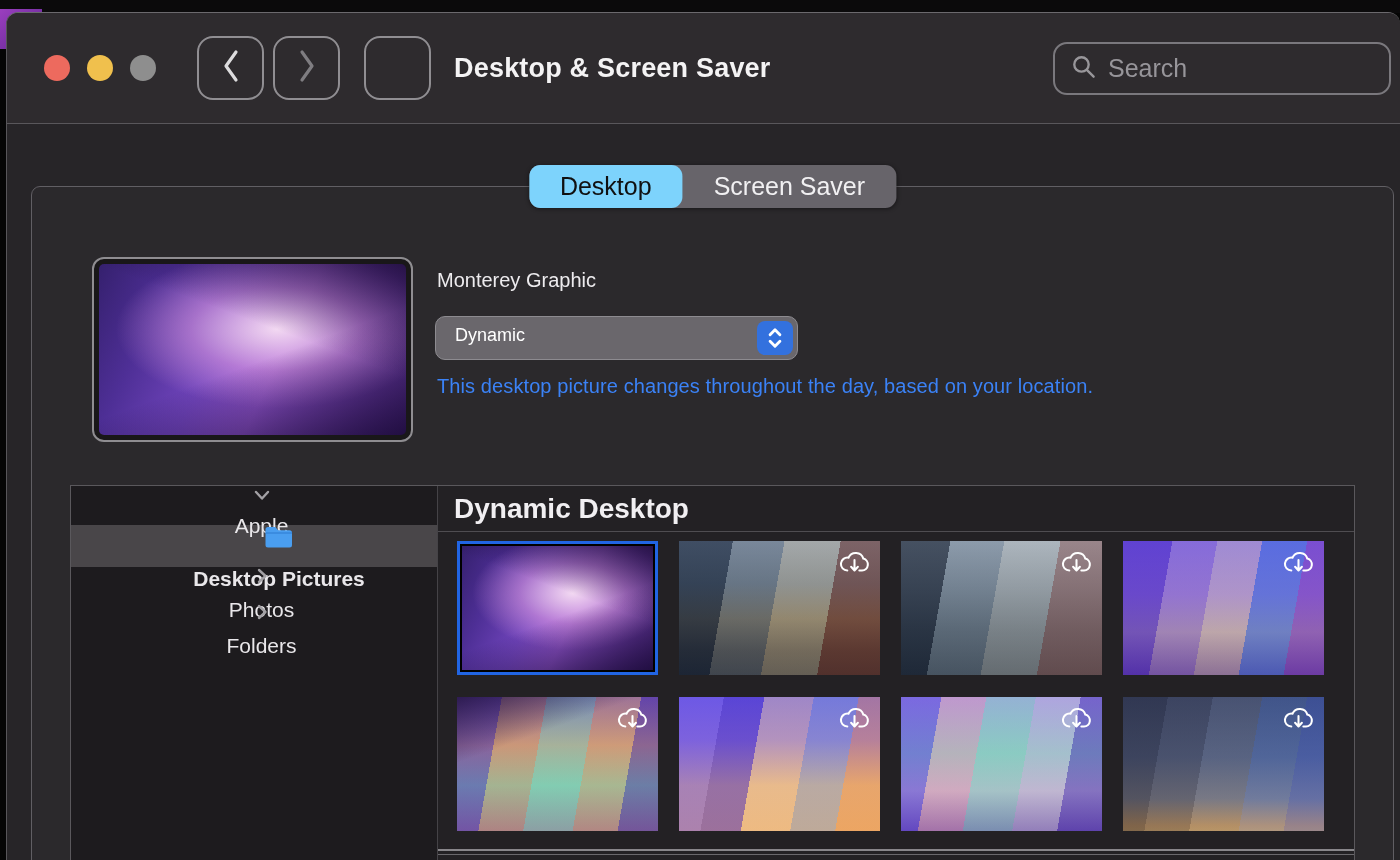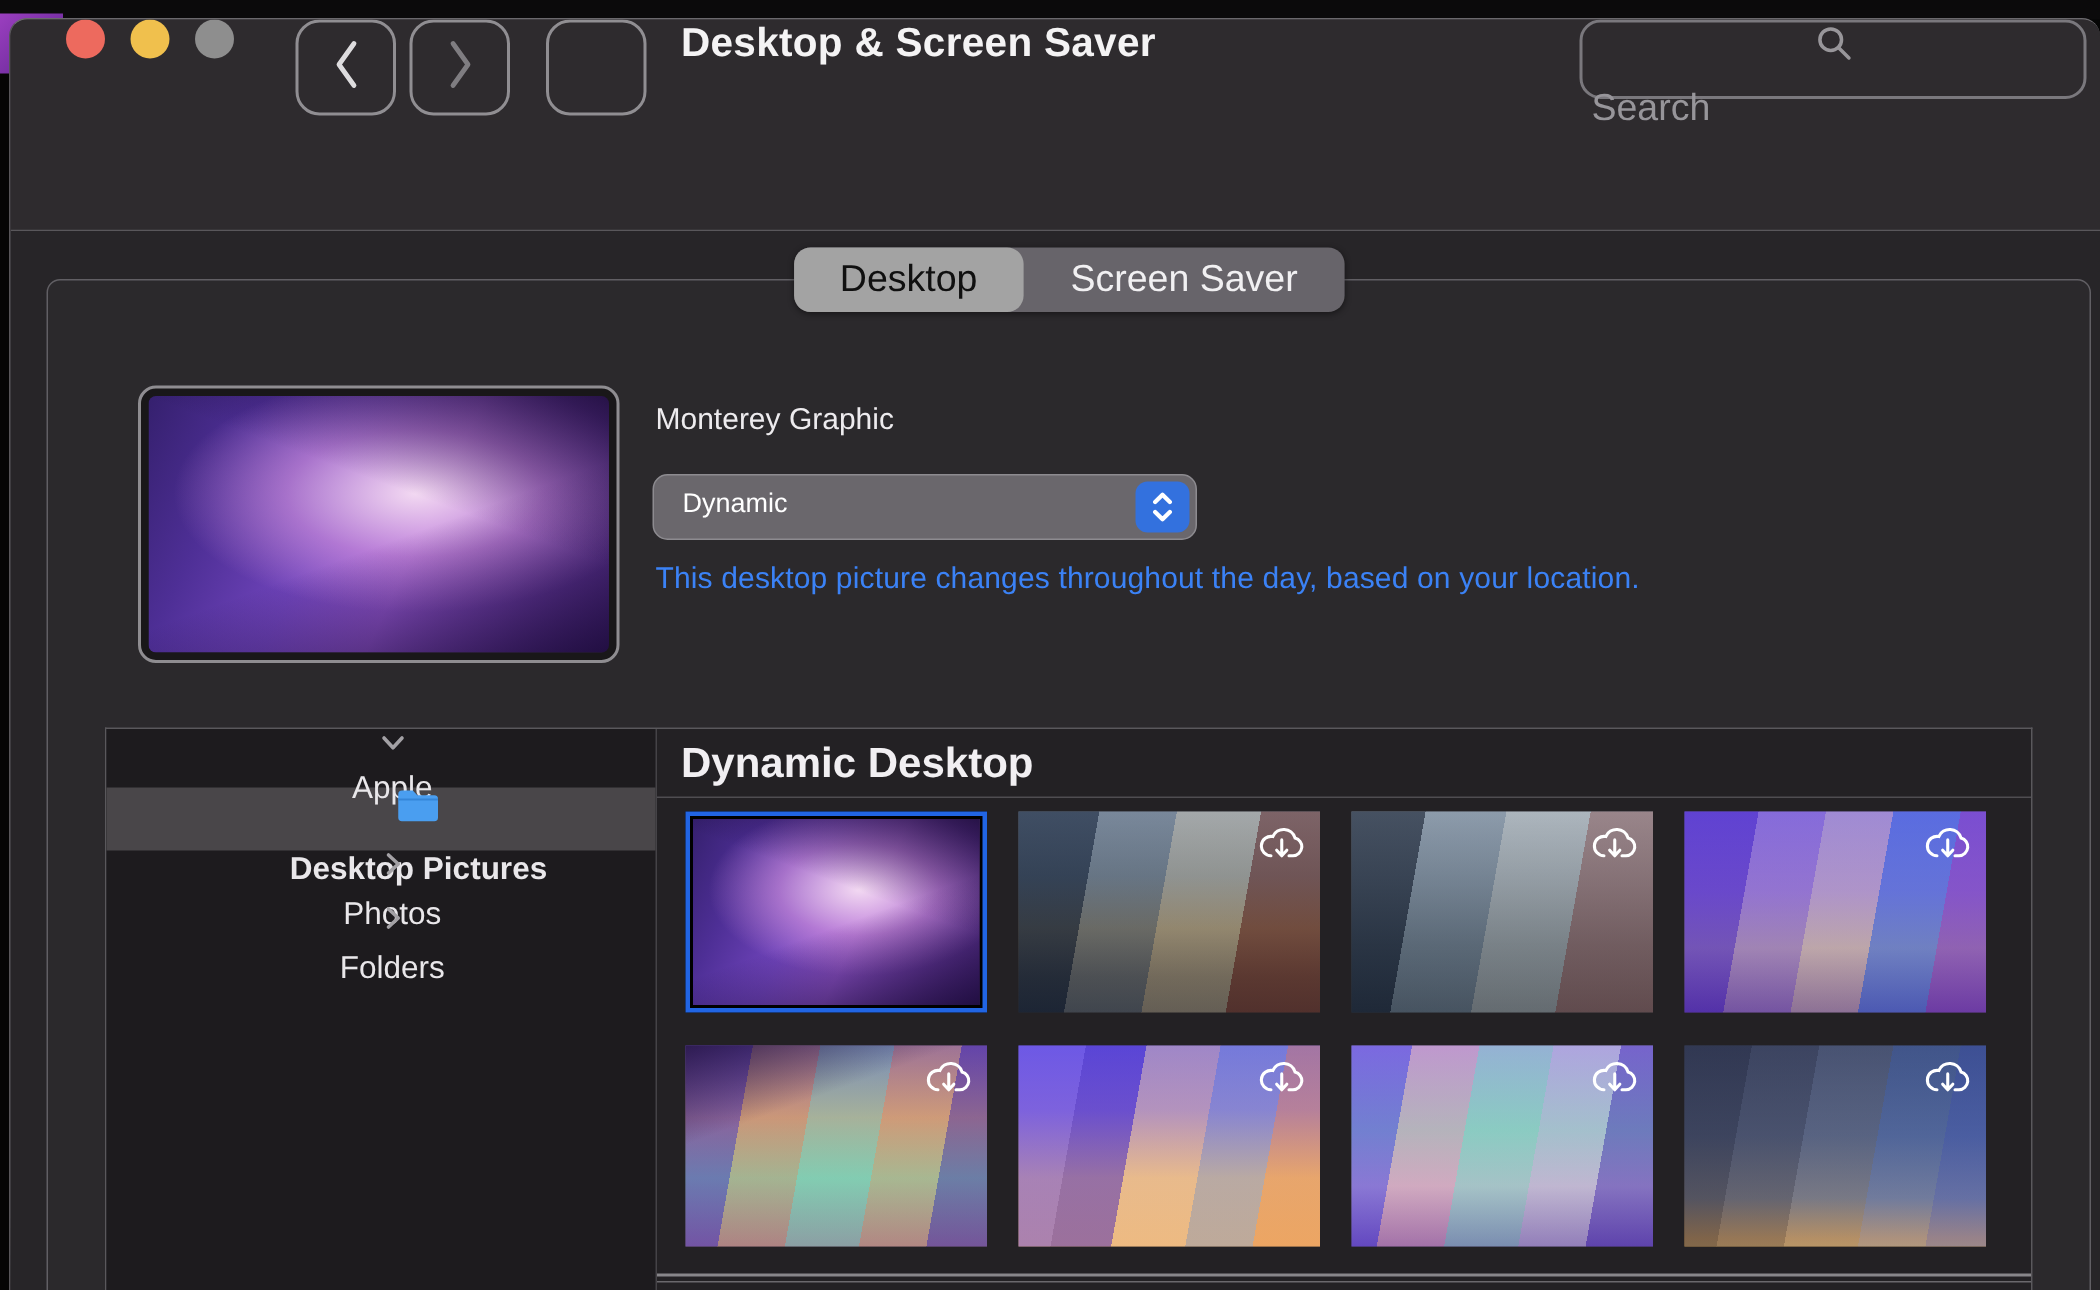--- a/index.html
+++ b/index.html
@@ -11,49 +11,49 @@
   .top-strip { position:absolute; left:0; top:0; width:1400px; height:13px; background:#0b0a0b; }
   .desktop-sliver { position:absolute; left:0; top:9px; width:42px; height:40px;
                     background:linear-gradient(135deg,#9b3fbf 0%,#6a2a9a 80%); }
 
   
   .window { position:absolute; left:6px; top:12px; width:1394px; height:848px;
             background:#272528; border-radius:12px 12px 0 0;
             border-top:1px solid #6b696d; border-left:1px solid #58565a; overflow:hidden; }
 
   
-  .titlebar { position:relative; height:141px; background:#2e2b2e; border-bottom:1px solid #59575b;
-              display:flex; border-radius:11px 11px 0 0; }
+  .titlebar { position:relative; height:111px; background:#2e2b2e; border-bottom:1px solid #59575b;
+              display:flex; align-items:center; border-radius:11px 11px 0 0; }
   .lights { display:flex; gap:17px; margin-left:37px; }
   .light { width:26px; height:26px; border-radius:50%; }
   .light.red { background:#ed6a5e; } .light.yellow { background:#f0c04d; } .light.gray { background:#8e8e8e; }
   .navbtn { width:67px; height:64px; border:2px solid #908e92; border-radius:16px;
             display:flex; align-items:center; justify-content:center; background:transparent; }
   .navbtn.back { margin-left:41px; }
   .navbtn.fwd  { margin-left:9px; }
   .navbtn.grid { margin-left:24px; }
   .dotgrid { display:grid; grid-template-columns:repeat(4,5px); grid-template-rows:repeat(3,5px); gap:4px; }
   .win-title { margin-left:23px; font-size:27px; font-weight:700; color:#f4f3f4; letter-spacing:.2px; }
   .searchbox { margin-left:auto; margin-right:9px; width:338px; height:53px;
                border:2px solid #7a787d; border-radius:14px; display:flex; align-items:center;
-               gap:11px; padding:0 15px;flex-direction:column; }
+               gap:11px; padding:0 15px; }
   .searchbox input { flex:1; background:transparent; border:none; outline:none;
                      font-size:25px; color:#d8d6d9; font-family:inherit; }
   .searchbox input::placeholder { color:#97959a; }
 
   
   .panel { position:absolute; left:24px; top:173px; width:1363px; height:700px;
            border:1px solid #615f64; border-radius:9px; background:#2b292c; }
 
   
   .segmented { position:absolute; top:-22px; left:50%; transform:translateX(-50%);
                height:43px; display:flex; background:#67646a; border-radius:11px;
                box-shadow:0 1px 4px rgba(0,0,0,.45); }
   .seg { display:flex; align-items:center; padding:0 31px; font-size:25px; color:#f1f0f2; }
-  .seg.active { background:#a3a3a3; color:#101010; border-radius:11px; }
+  .seg.active { background:#7dd3fc; color:#101010; border-radius:11px; }
 
   
   .preview-frame { position:absolute; left:60px; top:70px; width:321px; height:185px;
                    border:2px solid #8f8d91; border-radius:12px; padding:5px; background:#191719; }
   .preview-img { width:100%; height:100%; border-radius:5px; }
   .sel-name { position:absolute; left:405px; top:82px; font-size:20px; color:#edebee; }
   .dropdown { position:absolute; left:403px; top:129px; width:363px; height:44px;
               background:#6a676c; border:1px solid #8d8b90; border-radius:10px; }
   .dropdown .val { position:absolute; left:19px; top:8px; font-size:18px; color:#ffffff; }
   .stepper { position:absolute; right:4px; top:4px; width:36px; height:34px; background:#3371de;

